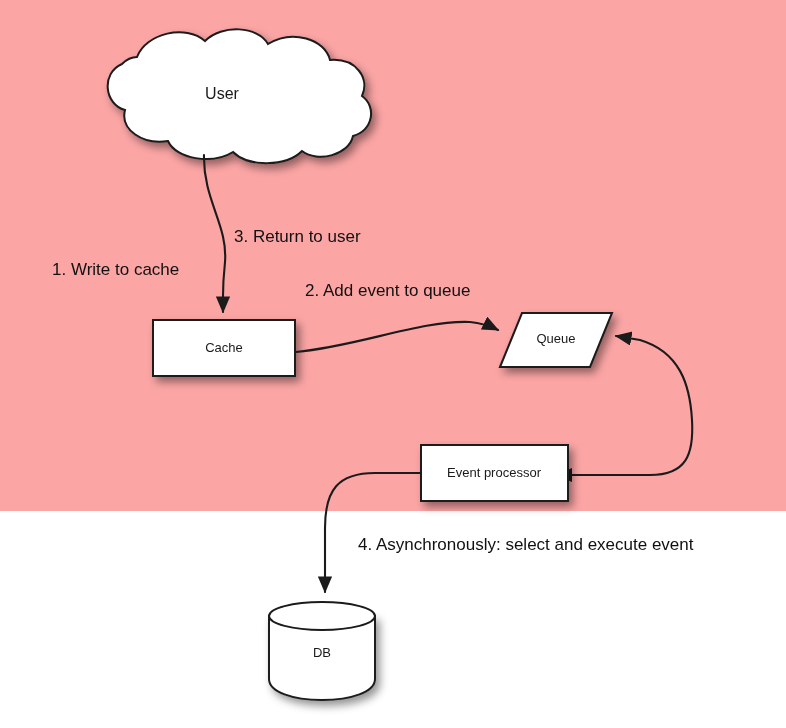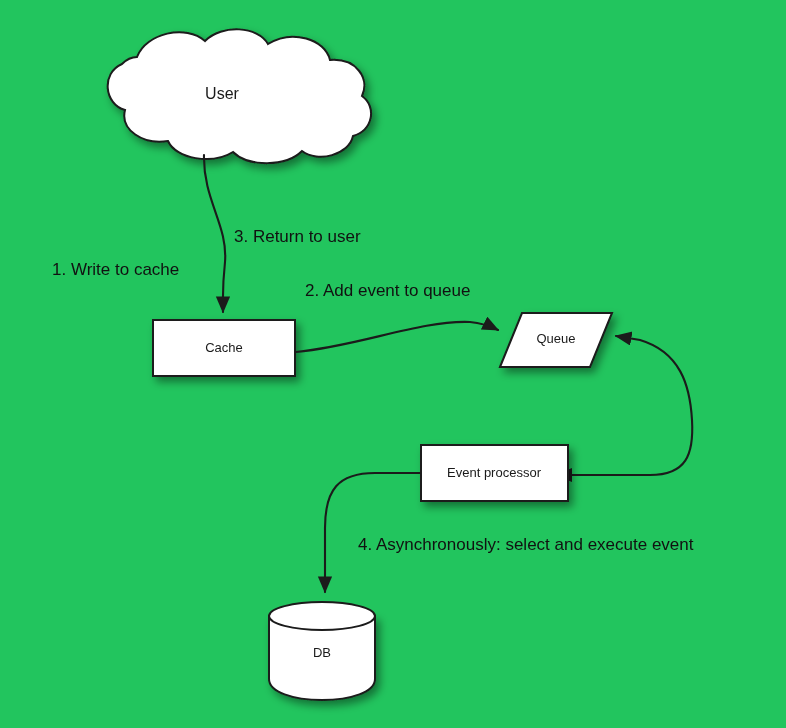--- a/index.html
+++ b/index.html
@@ -11,22 +11,22 @@
   body {
     width: 786px;
     height: 728px;
     font-family: "Liberation Sans", sans-serif;
     color: #1a1a1a;
     overflow: hidden;
   }
   #diagram-root {
     position: relative;
     width: 786px;
-    height: 728px;
-    background: #22c55e;
+    height: 511px;
+    background: #fca5a5;
     text-align: center;
   }
   #diagram-svg {
     position: absolute;
     top: 0;
     left: 0;
     width: 786px;
     height: 728px;
     display: block;
   }

